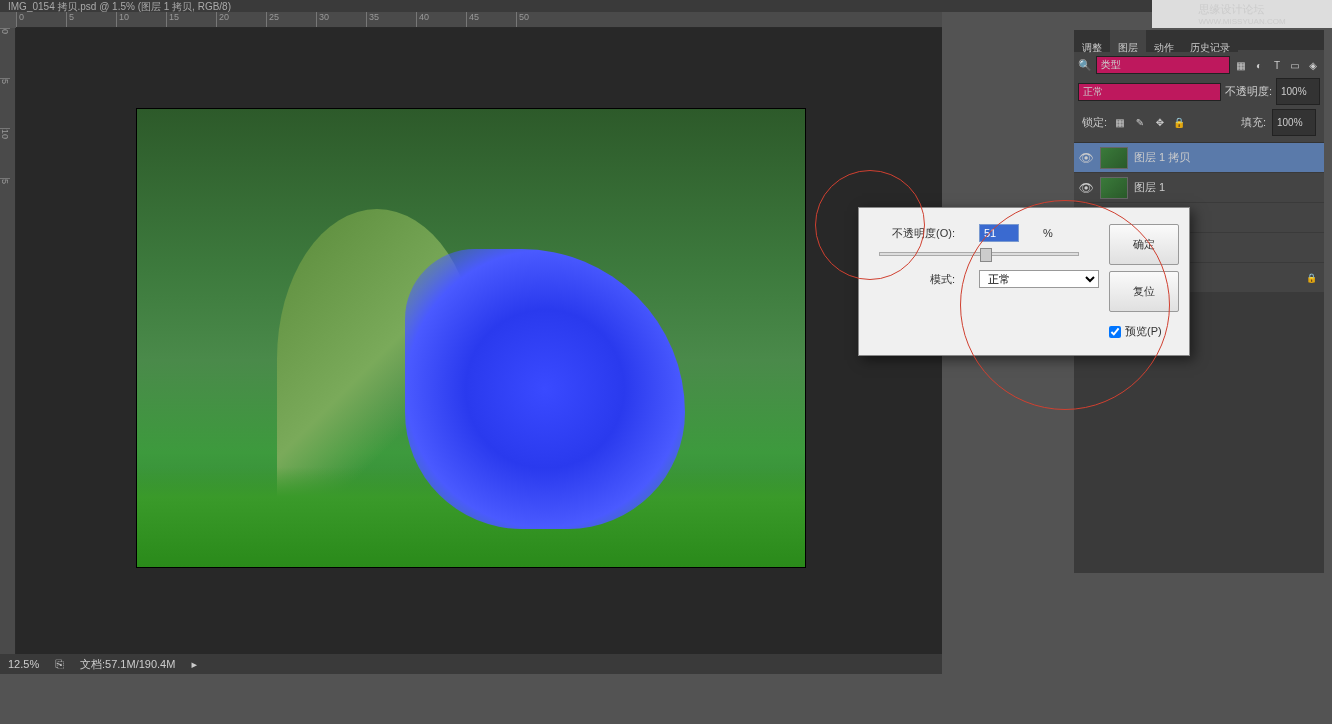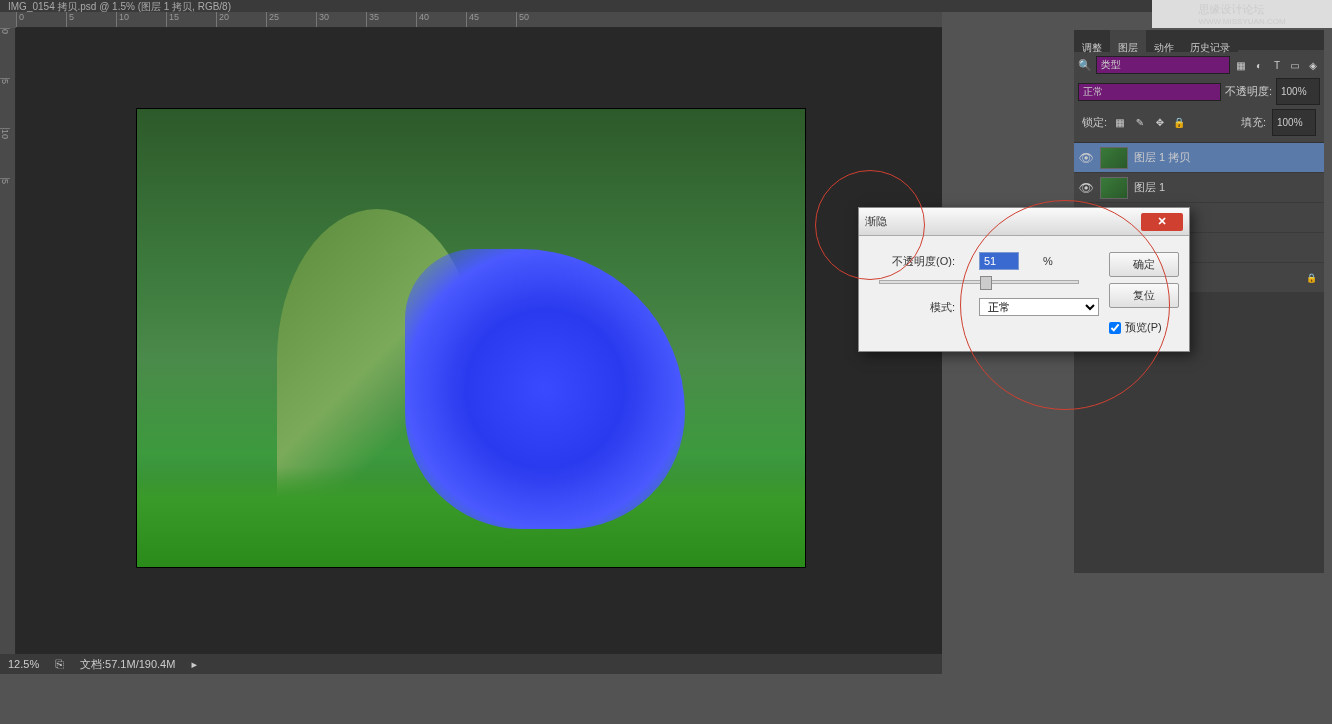--- a/index.html
+++ b/index.html
@@ -14,21 +14,21 @@
 .canvas-img::before{content:"";position:absolute;left:140px;top:100px;width:200px;height:300px;background:linear-gradient(135deg,#5a8a3a 0%,#7aaa5a 50%,transparent 70%);border-radius:50% 50% 0 0}
 .canvas-img::after{content:"";position:absolute;right:120px;top:140px;width:280px;height:280px;background:radial-gradient(ellipse,#3a4aff 0%,#2a3aee 40%,#4a5aff 70%,transparent 100%);border-radius:30% 70% 50% 50%}
 .grass{position:absolute;bottom:0;left:0;right:0;height:100px;background:linear-gradient(180deg,transparent 0%,#3a9a2a 30%,#2a8a1a 100%)}
 .status-bar{position:absolute;bottom:50px;left:0;right:390px;height:20px;background:#3a3a3a;display:flex;align-items:center;padding:0 8px;gap:16px;font-size:10px}
 .right-panel{position:absolute;top:30px;right:8px;width:250px;background:#444}
 .panel-tabs{background:#333;display:flex;height:20px}
 .panel-tab{padding:11px 8px;font-size:10px;background:#333;cursor:pointer}
 .panel-tab.active{background:#444}
 .panel-controls{padding:4px;background:#444;border-bottom:1px solid #333}
 .control-row{display:flex;align-items:center;gap:4px;padding:2px 0;font-size:10px}
-.dropdown{background:#701a75;border:1px solid #222;padding:1px 4px;font-size:10px;flex:1}
+.dropdown{background:#be185d;border:1px solid #222;padding:1px 4px;font-size:10px;flex:1}
 .pct-box{background:#333;border:1px solid #222;padding:7px 4px;font-size:10px;width:44px}
 .lock-row{display:flex;align-items:center;gap:6px;padding:2px 4px;font-size:10px}
 .lock-icon{width:14px;height:14px;display:inline-flex;align-items:center;justify-content:center;font-size:10px}
 .layer-item{display:flex;align-items:center;padding:3px 4px;gap:6px;height:30px;border-bottom:1px solid #3a3a3a;cursor:pointer}
 .layer-item.selected{background:#5a7aaa}
 .eye-icon{width:16px;text-align:center;font-size:12px}
 .layer-thumb{width:28px;height:22px;background:linear-gradient(135deg,#3a7a3a,#2a5a2a);border:1px solid #666}
 .layer-thumb.adj{background:#555;display:flex;align-items:center;justify-content:center;font-size:10px}
 .layer-name{font-size:11px;flex:1}
 .layer-item .lock-end{width:14px;font-size:9px}
@@ -40,21 +40,21 @@
 .dialog-body{padding:16px 10px;display:flex;gap:10px}
 .dialog-left{flex:1}
 .dialog-row{display:flex;align-items:center;gap:24px;margin-bottom:10px}
 .dialog-row label{color:#333;font-size:11px;width:86px;text-align:right}
 .dialog-input{border:1px solid #7a9ad0;background:#fff;color:#000;padding:2px 4px;width:40px;font-size:11px}
 .dialog-input.selected{background:#3a6ad0;color:#fff}
 .dialog-select{border:1px solid #999;background:#fff;color:#000;padding:1px 4px;width:120px;font-size:11px}
 .slider-track{height:4px;background:#ddd;border:1px solid #aaa;position:relative;width:200px;margin-left:10px}
 .slider-thumb{position:absolute;top:-5px;left:100px;width:12px;height:14px;background:#ccc;border:1px solid #888}
 .dialog-right{width:80px;display:flex;flex-direction:column;gap:6px}
-.dialog-btn{border:1px solid #999;background:linear-gradient(#fafafa,#e0e0e0);color:#333;padding:4px;font-size:11px;cursor:pointer;text-align:center;border-radius:2px}
+.dialog-btn{border:1px solid #999;background:linear-gradient(#fafafa,#e0e0e0);color:#333;padding:12px;font-size:11px;cursor:pointer;text-align:center;border-radius:2px}
 .check-row{display:flex;align-items:center;gap:4px;margin-top:6px}
 .check-row input{width:12px;height:12px}
 .check-row label{color:#333;font-size:11px}
 .annotation-circle{position:absolute;border:1px solid #d04030;border-radius:50%;pointer-events:none}
 .watermark{position:absolute;top:0;right:0;width:180px;height:28px;background:#ddd;display:flex;align-items:center;justify-content:center;font-size:10px;color:#888}
 </style>
 </head>
 <body>
 
 <div class="title-bar">IMG_0154 拷贝.psd @ 1.5% (图层 1 拷贝, RGB/8)</div>
@@ -157,24 +157,20 @@
       <span class="eye-icon"></span>
       <div class="layer-thumb adj">◐</div>
       <span class="layer-name">渐变映射 1</span>
       <span class="lock-end">🔒</span>
     </div>
   </div>
   <div class="layer-empty"></div>
 </div>
 
 <div class="dialog">
-  <div class="dialog-title">
-    <span>渐隐</span>
-    <div class="close-btn">✕</div>
-  </div>
   <div class="dialog-body">
     <div class="dialog-left">
       <div class="dialog-row">
         <label>不透明度(O):</label>
         <input class="dialog-input selected" value="51" style="">
         <span style="color:#333">%</span>
       </div>
       <div class="slider-track">
         <div class="slider-thumb"></div>
       </div>

